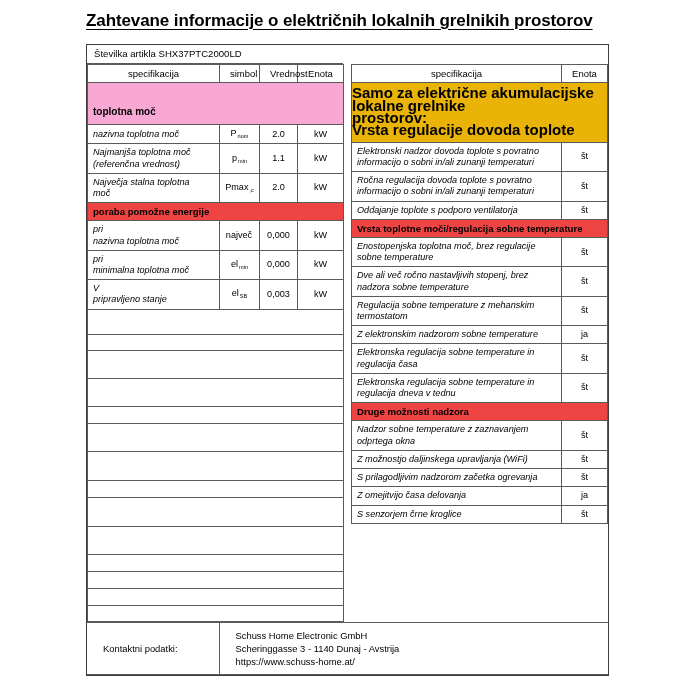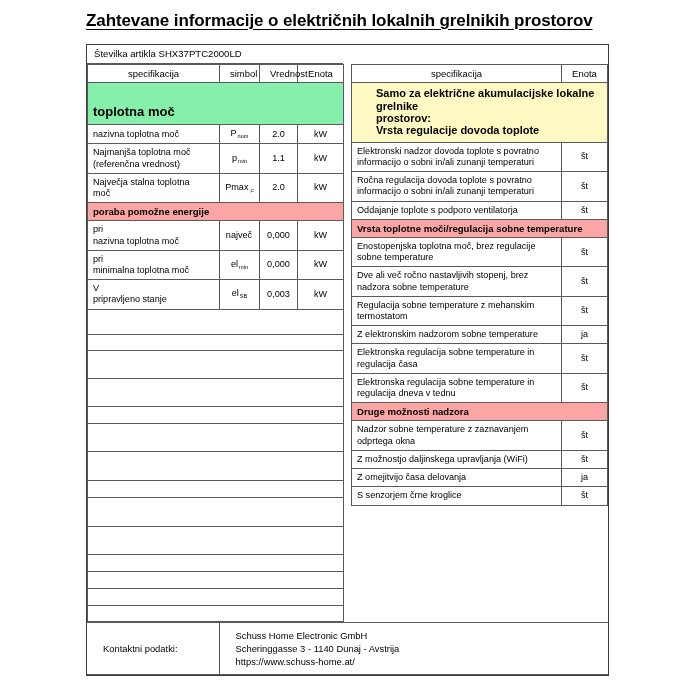--- a/index.html
+++ b/index.html
@@ -74,42 +74,42 @@
     vertical-align: middle;
     font-weight: normal;
     box-sizing: border-box;
   }
   .hdr td {
     text-align: center;
     font-size: 9.5px;
     padding: 3px 10px;
   }
   .section td {
-    background: #fca5a5;
+    background: #ef4444;
     font-weight: bold;
     font-size: 9.6px;
   }
   .section-tall td {
-    background: #86efac;
+    background: #f9a8d4;
     font-weight: bold;
-    font-size: 13px;
+    font-size: 10px;
     height: 42px;
     vertical-align: bottom;
     padding-bottom: 7px;
   }
   .section-multi td {
-    background: #fef9c3;
+    background: #eab308;
     font-weight: bold;
-    font-size: 11px;
+    font-size: 15px;
     line-height: 12.4px;
     vertical-align: top;
-    padding: 4px 6px 5px 24px;
+    padding: 4px 6px 5px 0;
   }
   .c-center { text-align: center; }
-  .spec { text-align: left; }
+  .spec { text-align: left; font-style: italic; }
   .sym { text-align: center; white-space: nowrap; }
   .sym sub {
     font-size: 5.6px;
     vertical-align: baseline;
     position: relative;
     top: 2px;
     letter-spacing: 0px;
     margin-left: 1px;
   }
 
@@ -355,20 +355,24 @@
             <tr class="section">
               <td colspan="2">Druge možnosti nadzora</td>
             </tr>
 
             <tr>
               <td class="spec">Nadzor sobne temperature z zaznavanjem odprtega okna</td>
               <td class="c-center">št</td>
             </tr>
             <tr>
               <td class="spec">Z možnostjo daljinskega upravljanja (WiFi)</td>
+              <td class="c-center">št</td>
+            </tr>
+            <tr>
+              <td class="spec">S prilagodljivim nadzorom začetka ogrevanja</td>
               <td class="c-center">št</td>
             </tr>
             <tr>
               <td class="spec">Z omejitvijo časa delovanja</td>
               <td class="c-center">ja</td>
             </tr>
             <tr>
               <td class="spec">S senzorjem črne kroglice</td>
               <td class="c-center">št</td>
             </tr>

